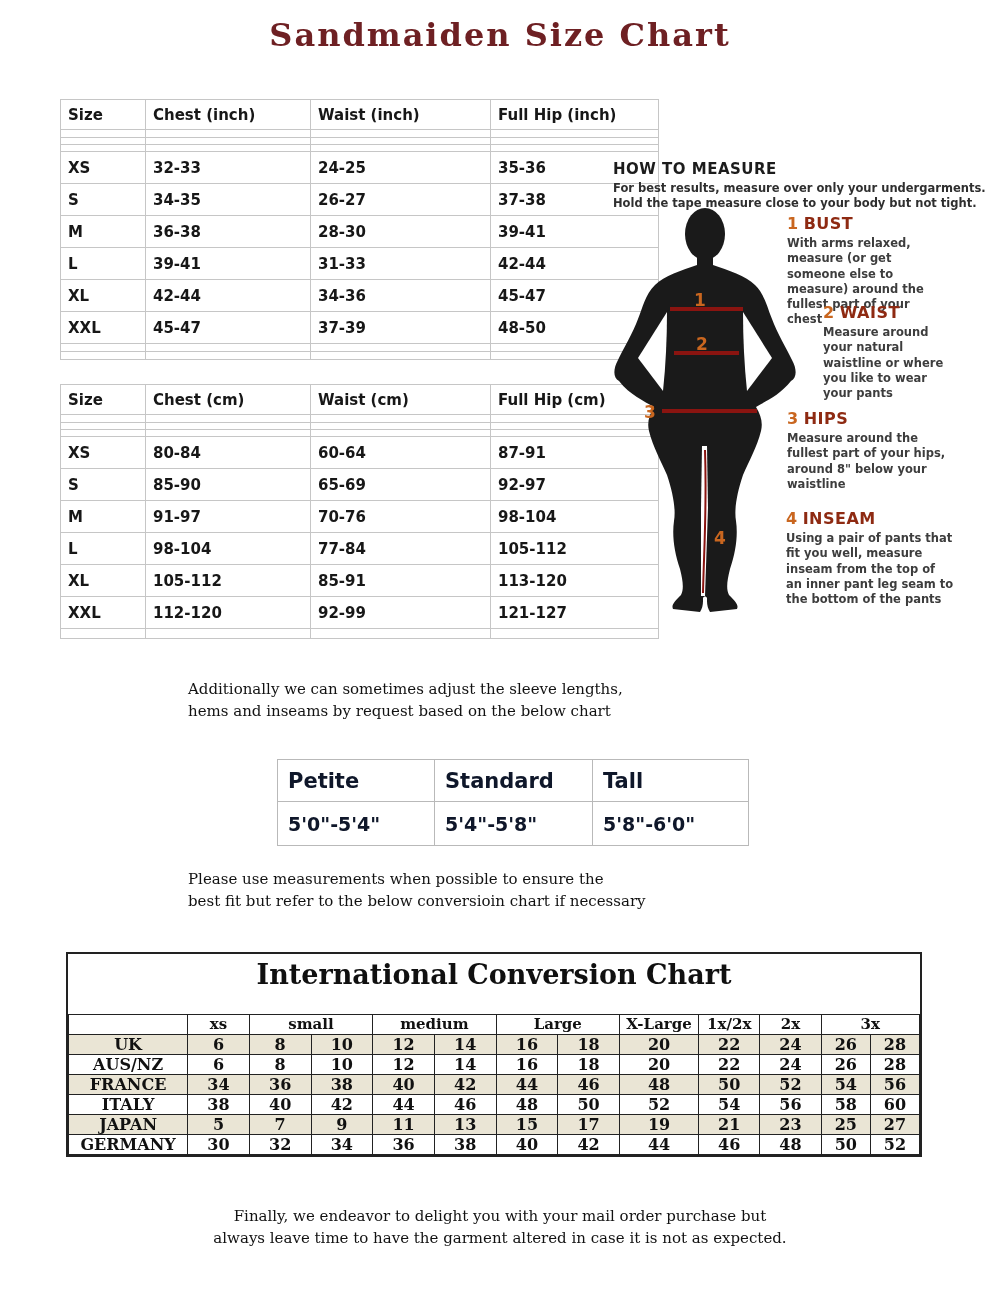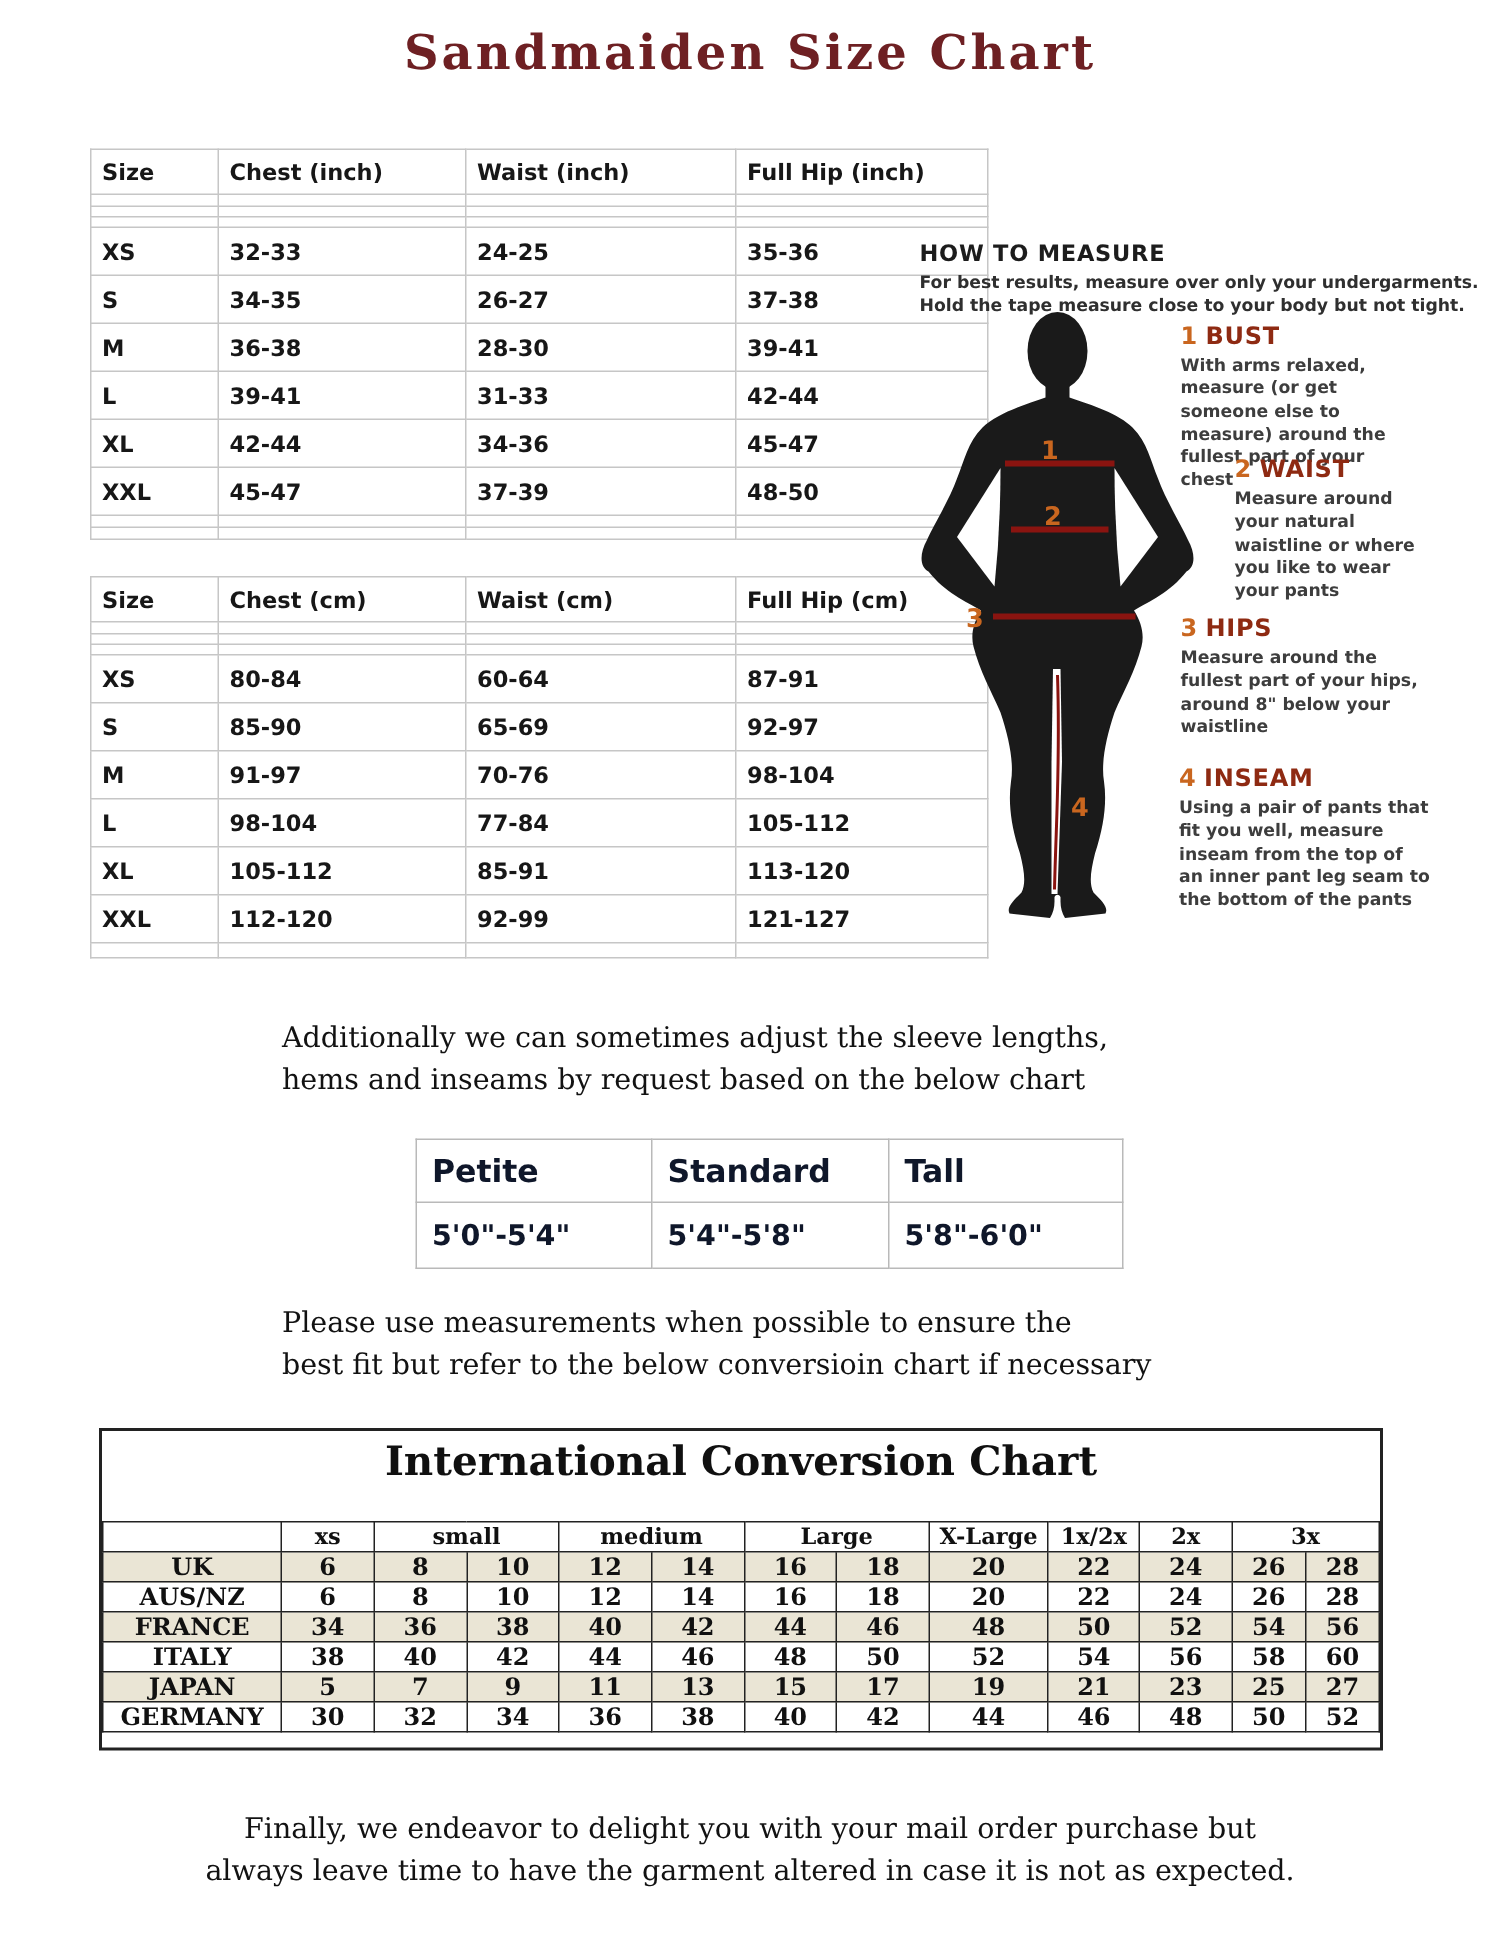--- a/index.html
+++ b/index.html
@@ -37,37 +37,37 @@
   .step .head { font-size:16px; font-weight:bold; letter-spacing:.5px; }
   .step .num { color:var(--accent-number,#c9661f); margin-right:5px; }
   .step .nm  { color:var(--accent-heading,#8e2a12); }
   .step .txt { font-size:11.5px; font-weight:bold; color:#3d3d3d; line-height:1.33; margin-top:3px; }
   #step-1 { left:787px; top:214px; width:154px; }
   #step-2 { left:823px; top:303px; width:128px; }
   #step-3 { left:787px; top:409px; width:160px; }
   #step-4 { left:786px; top:509px; width:168px; }
 
   
-  .para { position:absolute; font-family:"DejaVu Serif", serif; font-size:19px; color:#121212;
+  .para { position:absolute; font-family:"DejaVu Serif", serif; font-size:15px; color:#121212;
     line-height:1.45; white-space:pre-line; }
   #para-adjust { left:188px; top:679px; }
   #para-use    { left:188px; top:869px; }
   #para-final  { left:40px;  top:1206px; width:920px; text-align:center; }
 
   
   .height-table { position:absolute; left:277px; top:759px; width:471px; border-collapse:collapse;
     table-layout:fixed; }
   .height-table th, .height-table td { border:1px solid #b9b9b9; text-align:left; padding-left:10px;
     color:#0f172a; font-weight:bold; }
   .height-table th { font-size:21px; height:42px; }
   .height-table td { font-size:19px; height:44px; }
 
   
   .conv-box { position:absolute; left:66px; top:952px; width:856px; border:2px solid #222;
-    background:#fff; padding-bottom:10px; }
+    background:#fff; padding-bottom:0; }
   .conv-title { font-family:"DejaVu Serif", serif; font-weight:bold; font-size:27px; color:#101010;
     text-align:center; padding-top:5px; }
   .conv-table { width:100%; border-collapse:collapse; table-layout:fixed; margin-top:24px;
     font-family:"DejaVu Serif", serif; }
   .conv-table th, .conv-table td { border:1px solid #222; text-align:center; font-weight:bold;
     color:#111; line-height:1; }
   .conv-table thead th { font-size:15px; height:20px; }
   .conv-table tbody td { font-size:16px; height:20px; }
   .conv-table tbody tr:nth-child(odd) { background:var(--beige,#eae5d5); }
 </style>

